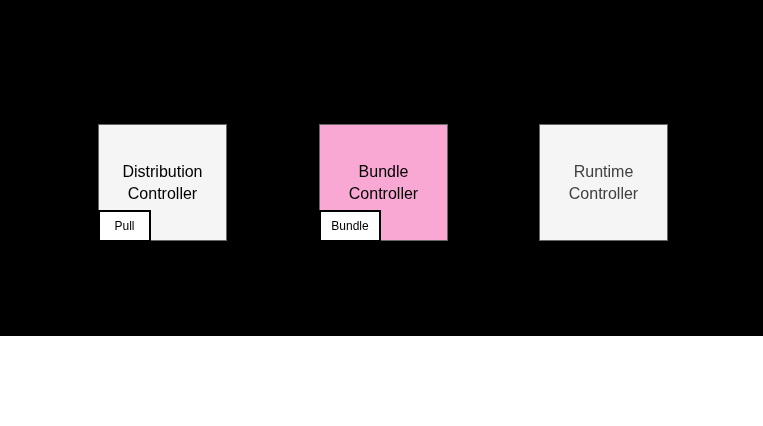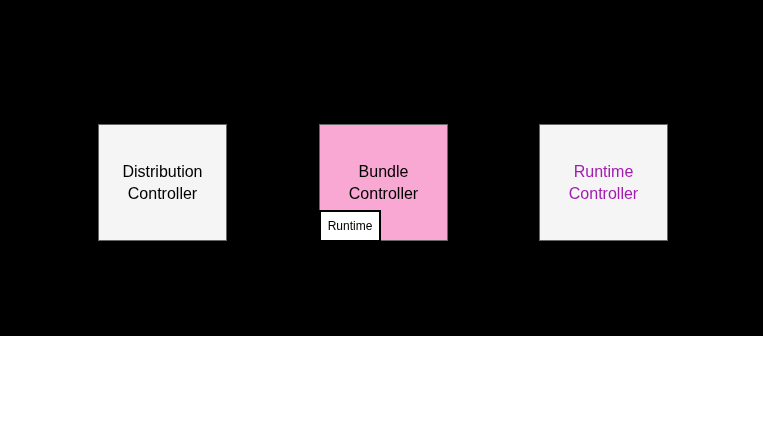--- a/index.html
+++ b/index.html
@@ -74,21 +74,24 @@
 
   <div class="node node-distribution" style="background: rgb(245, 245, 245); border-color: rgb(102, 102, 102);">
     <span class="node-label" style="color: rgb(0, 0, 0);">Distribution Controller</span>
   </div>
 
   <div class="node node-bundle" style="background: #f9a8d4; border-color: rgb(102, 102, 102);">
     <span class="node-label" style="color: rgb(0, 0, 0);">Bundle Controller</span>
   </div>
 
   <div class="node node-runtime" style="background: rgb(245, 245, 245); border-color: rgb(102, 102, 102);">
-    <span class="node-label" style="color: #a21caf;">Runtime Controller</span>
+    <span class="node-label" style="color: #404040;">Runtime Controller</span>
   </div>
 
+  <div class="subnode sub-pull" style="background: rgb(255, 255, 255); border-color: rgb(0, 0, 0);">
+    <span class="subnode-label" style="color: rgb(0, 0, 0);">Pull</span>
+  </div>
 
   <div class="subnode sub-unpack" style="background: rgb(255, 255, 255); border-color: rgb(0, 0, 0);">
-    <span class="subnode-label" style="color: rgb(0, 0, 0);">Runtime</span>
+    <span class="subnode-label" style="color: rgb(0, 0, 0);">Bundle</span>
   </div>
 
 </div>
 
 </body></html>

